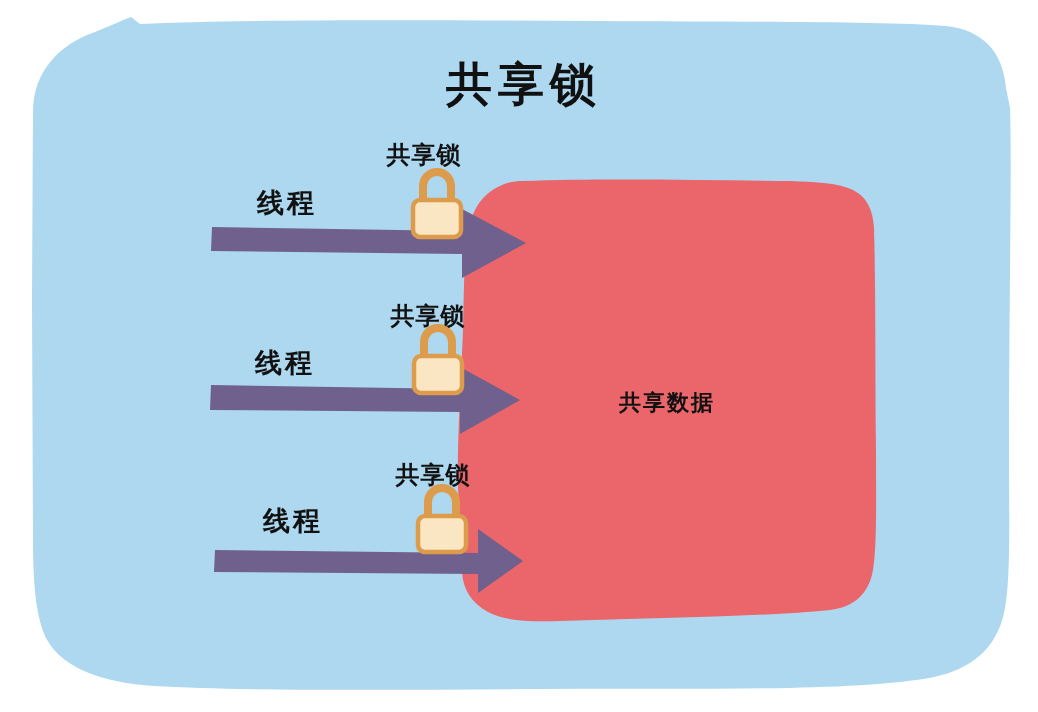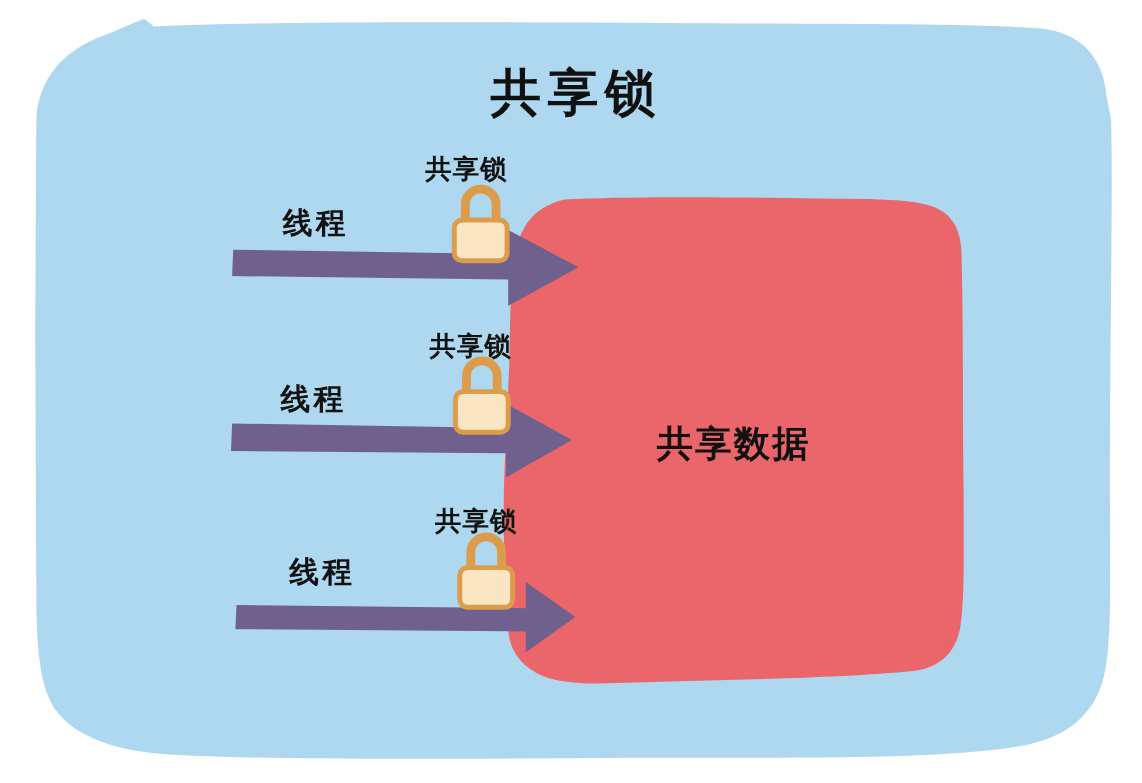--- a/index.html
+++ b/index.html
@@ -25,21 +25,21 @@
     transform: translate(-50%, -50%);
     color: #111111;
     font-weight: bold;
     white-space: nowrap;
     line-height: 1;
     letter-spacing: 2px;
   }
   .txt.title    { font-size: 46px; letter-spacing: 6px; }
   .txt.thread   { font-size: 27px; letter-spacing: 3px; }
   .txt.locklbl  { font-size: 24px; letter-spacing: 1px; }
-  .txt.datalbl  { font-size: 33px; letter-spacing: 2px; }
+  .txt.datalbl  { font-size: 22px; letter-spacing: 2px; }
   .lock-shackle { fill: none; stroke: #DD9C4B; }
   .lock-body    { fill: #FAE6C2; stroke: #DD9C4B; }
 </style>
 </head>
 <body>
 
 <div class="canvas">
 
   <svg width="1038" height="712" viewBox="0 0 1038 712">
 

